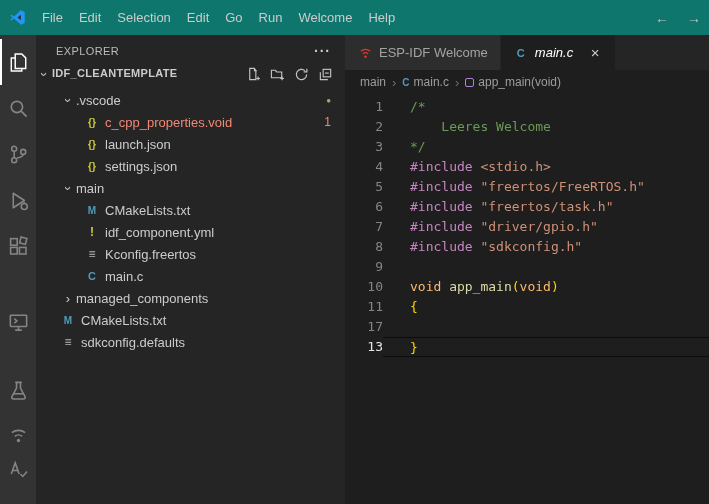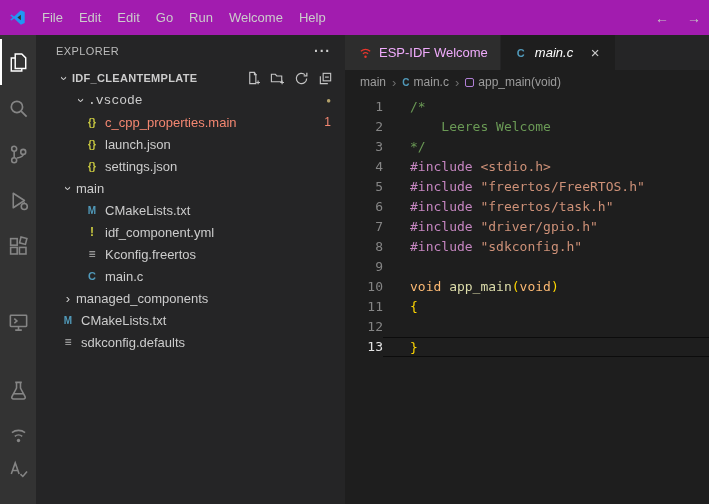--- a/index.html
+++ b/index.html
@@ -1,20 +1,20 @@
 <!DOCTYPE html>
 <html><head>
 <meta charset="utf-8">
 <style>
   *{box-sizing:border-box;}
   html,body{margin:0;padding:0;}
   body{width:709px;height:504px;background:#1e1e1e;font-family:"Liberation Sans","DejaVu Sans",sans-serif;overflow:hidden;color:#cccccc;}
 
   
-  .titlebar{height:35px;background:#a21caf;display:flex;align-items:center;font-size:13px;color:#cccccc;}
+  .titlebar{height:35px;background:#0f766e;display:flex;align-items:center;font-size:13px;color:#cccccc;}
   .vscode-logo{width:34px;display:flex;align-items:center;justify-content:center;}
   .vscode-logo svg{width:17px;height:17px;}
   .menus{display:flex;align-items:center;}
   .menu-item{padding:3px 8px;border-radius:5px;white-space:nowrap;}
   .tb-spacer{flex:1;}
   .nav-arrows{display:flex;gap:18px;padding-right:8px;font-size:14px;color:#c5c5c5;}
 
   .main{display:flex;height:469px;}
 
   
@@ -25,21 +25,21 @@
   .ab-item:nth-child(6){margin-top:30px;}
   .ab-item:nth-child(7){margin-top:22px;}
   .ab-item:nth-child(8){height:42px;}
   .ab-item:nth-child(9){height:36px;margin-top:-4px;}
 
   
   .sidebar{width:309px;background:#252526;flex:none;display:flex;flex-direction:column;overflow:hidden;}
   .sb-title-row{height:32px;display:flex;align-items:center;padding:0 14px 0 20px;flex:none;}
   .sb-title{font-size:11px;color:#bbbbbb;letter-spacing:.4px;flex:1;}
   .more-actions{color:#cccccc;font-size:14px;font-weight:700;letter-spacing:1px;}
-  .section-row{height:22px;display:flex;align-items:center;padding-left:20px;flex:none;}
+  .section-row{height:22px;display:flex;align-items:flex-start;padding-left:0;flex:none;}
   .section-label{font-weight:700;font-size:11px;color:#cccccc;letter-spacing:.3px;flex:1;white-space:nowrap;}
   .section-actions{display:flex;gap:9px;padding-right:12px;align-items:center;}
   .section-actions span{display:flex;}
   .section-actions svg{width:15px;height:15px;color:#c5c5c5;}
   .chev{width:16px;flex:none;display:flex;align-items:center;justify-content:center;color:#cccccc;font-size:13px;}
   .chev.open{transform:rotate(90deg);}
   .tree{flex:1;font-size:13px;}
   .tree-row{height:22px;display:flex;align-items:center;white-space:nowrap;}
   .ficon{width:16px;flex:none;display:flex;align-items:center;justify-content:center;font-weight:700;margin-right:5px;}
   .fi-json{color:#cbcb41;font-size:10px;}
@@ -50,21 +50,21 @@
   .tree-label{color:#cccccc;}
   .tree-label.problem{color:#f48771;}
   .tree-row .flex{flex:1;}
   .badge{margin-right:14px;font-size:12px;}
   .badge.count{color:#f48771;}
   .badge.dot{color:#b3a16a;font-size:8px;}
 
   
   .editor{flex:1;display:flex;flex-direction:column;background:#1e1e1e;min-width:0;}
   .tabbar{height:35px;background:#252526;display:flex;flex:none;}
-  .tab{display:flex;align-items:center;gap:6px;padding:0 12px;font-size:13px;color:#f0abfc;background:#2d2d2d;border-right:1px solid #252526;white-space:nowrap;}
+  .tab{display:flex;align-items:center;gap:6px;padding:0 12px;font-size:13px;color:#a3a3a3;background:#2d2d2d;border-right:1px solid #252526;white-space:nowrap;}
   .tab.active{background:#1e1e1e;color:#ffffff;}
   .tab-label.italic{font-style:italic;}
   .tab-close{margin-left:8px;font-size:15px;color:#cccccc;width:16px;text-align:center;}
   .tab-icon{width:16px;height:16px;display:flex;align-items:center;justify-content:center;font-weight:700;}
   .tab-icon svg{width:15px;height:15px;}
   .ti-c{color:#519aba;font-size:11px;}
   .breadcrumbs{height:24px;display:flex;align-items:center;padding-left:15px;font-size:12px;color:#9d9d9d;gap:6px;flex:none;}
   .bc-sep{color:#6e6e6e;font-size:13px;}
   .bc-item{display:flex;align-items:center;gap:4px;}
   .bc-icon-c{color:#519aba;font-size:10px;font-weight:700;}
@@ -90,20 +90,21 @@
 <div class="titlebar">
   <div class="vscode-logo">
     <svg viewBox="0 0 16 16">
         <path fill="#2196f3" d="M11.2 1.2L4.8 7.1 2.2 5.1l-1 .9 2.3 2-2.3 2 1 .9 2.6-2 6.4 5.9 3.6-1.7V2.9z"></path>
         <path fill="#323233" d="M11.2 5.3L7.9 8l3.3 2.7z"></path>
       </svg>
   </div>
   <div class="menus">
       <span class="menu-item">File</span>
       <span class="menu-item">Edit</span>
+      <span class="menu-item">Selection</span>
       <span class="menu-item">Edit</span>
       <span class="menu-item">Go</span>
       <span class="menu-item">Run</span>
       <span class="menu-item">Welcome</span>
       <span class="menu-item">Help</span>
     </div>
   <div class="tb-spacer"></div>
   <div class="nav-arrows">
     <span>←</span>
     <span>→</span>
@@ -205,29 +206,29 @@
           <span>
             <svg viewBox="0 0 16 16" fill="none" stroke="currentColor" stroke-width="1.2">
               <rect x="5.5" y="2.5" width="8" height="8"></rect>
               <path d="M2.5 5.5v8h8"></path>
               <path d="M7.5 6.5h4"></path>
             </svg>
           </span>
         </span>
     </div>
     <div class="tree">
-        <div class="tree-row" style="padding-left: 36px; font-family: Liberation Mono, monospace;">
+        <div class="tree-row" style="padding-left: 24px;">
           <span class="chev open">›</span>
           <span class="tree-label">.vscode</span>
           <span class="flex"></span>
           <span class="badge dot">●</span>
         </div>
         <div class="tree-row" style="padding-left: 48px;">
           <span class="ficon fi-json">{}</span>
-          <span class="tree-label problem">c_cpp_properties.main</span>
+          <span class="tree-label problem">c_cpp_properties.void</span>
           <span class="flex"></span>
           <span class="badge count">1</span>
         </div>
         <div class="tree-row" style="padding-left: 48px;">
           <span class="ficon fi-json">{}</span>
           <span class="tree-label">launch.json</span>
           <span class="flex"></span>
         </div>
         <div class="tree-row" style="padding-left: 48px;">
           <span class="ficon fi-json">{}</span>
@@ -348,21 +349,21 @@
         </div>
         <div class="code-line">
           <span class="gutter">10</span>
           <span class="line-content"><span class="tok-kw">void</span><span class="tok-plain"> </span><span class="tok-fn">app_main</span><span class="tok-br">(</span><span class="tok-kw">void</span><span class="tok-br">)</span></span>
         </div>
         <div class="code-line">
           <span class="gutter">11</span>
           <span class="line-content"><span class="tok-br">{</span></span>
         </div>
         <div class="code-line">
-          <span class="gutter">12</span>
+          <span class="gutter">17</span>
           <span class="line-content"></span>
         </div>
         <div class="code-line current">
           <span class="gutter">13</span>
           <span class="line-content"><span class="tok-br">}</span></span>
         </div>
       </div>
   </div>
 </div>
 

